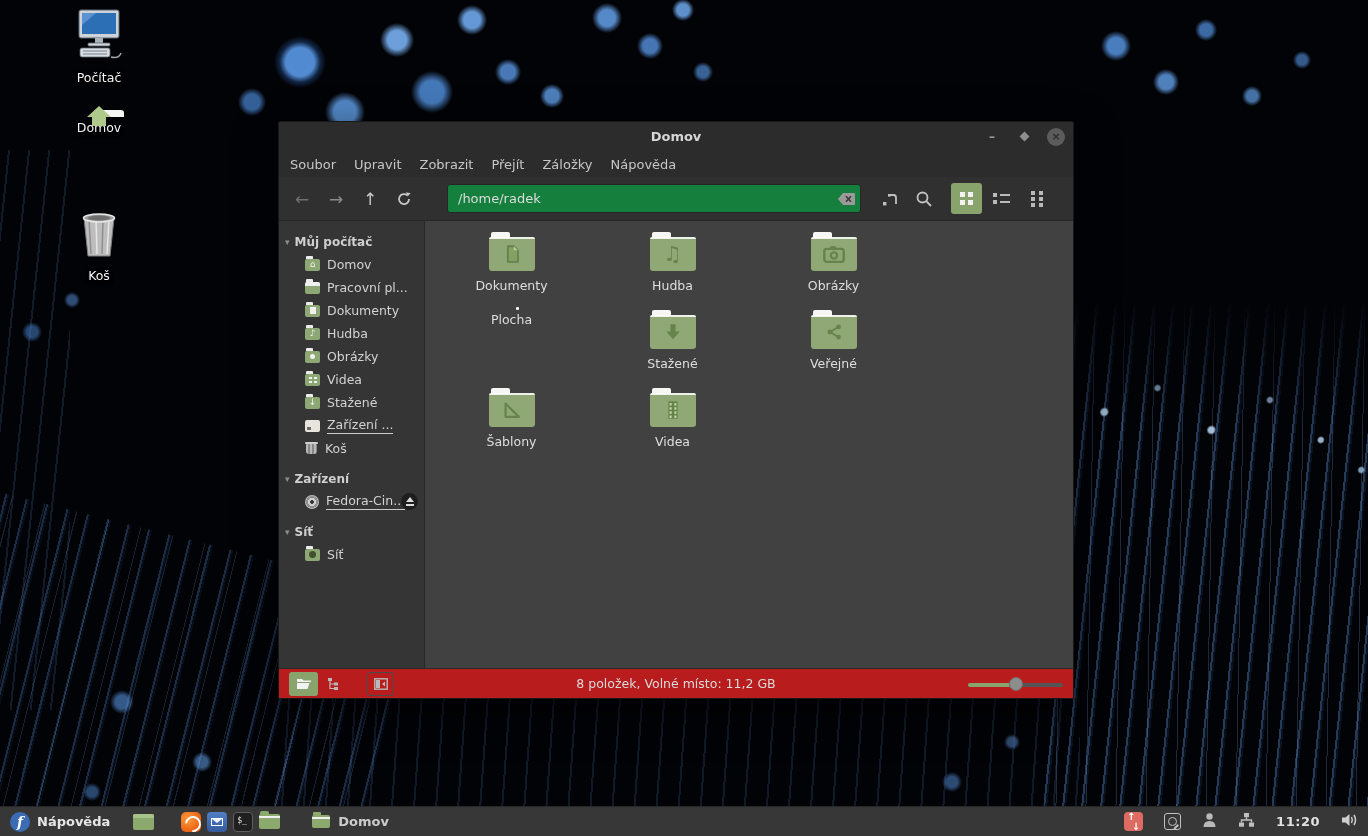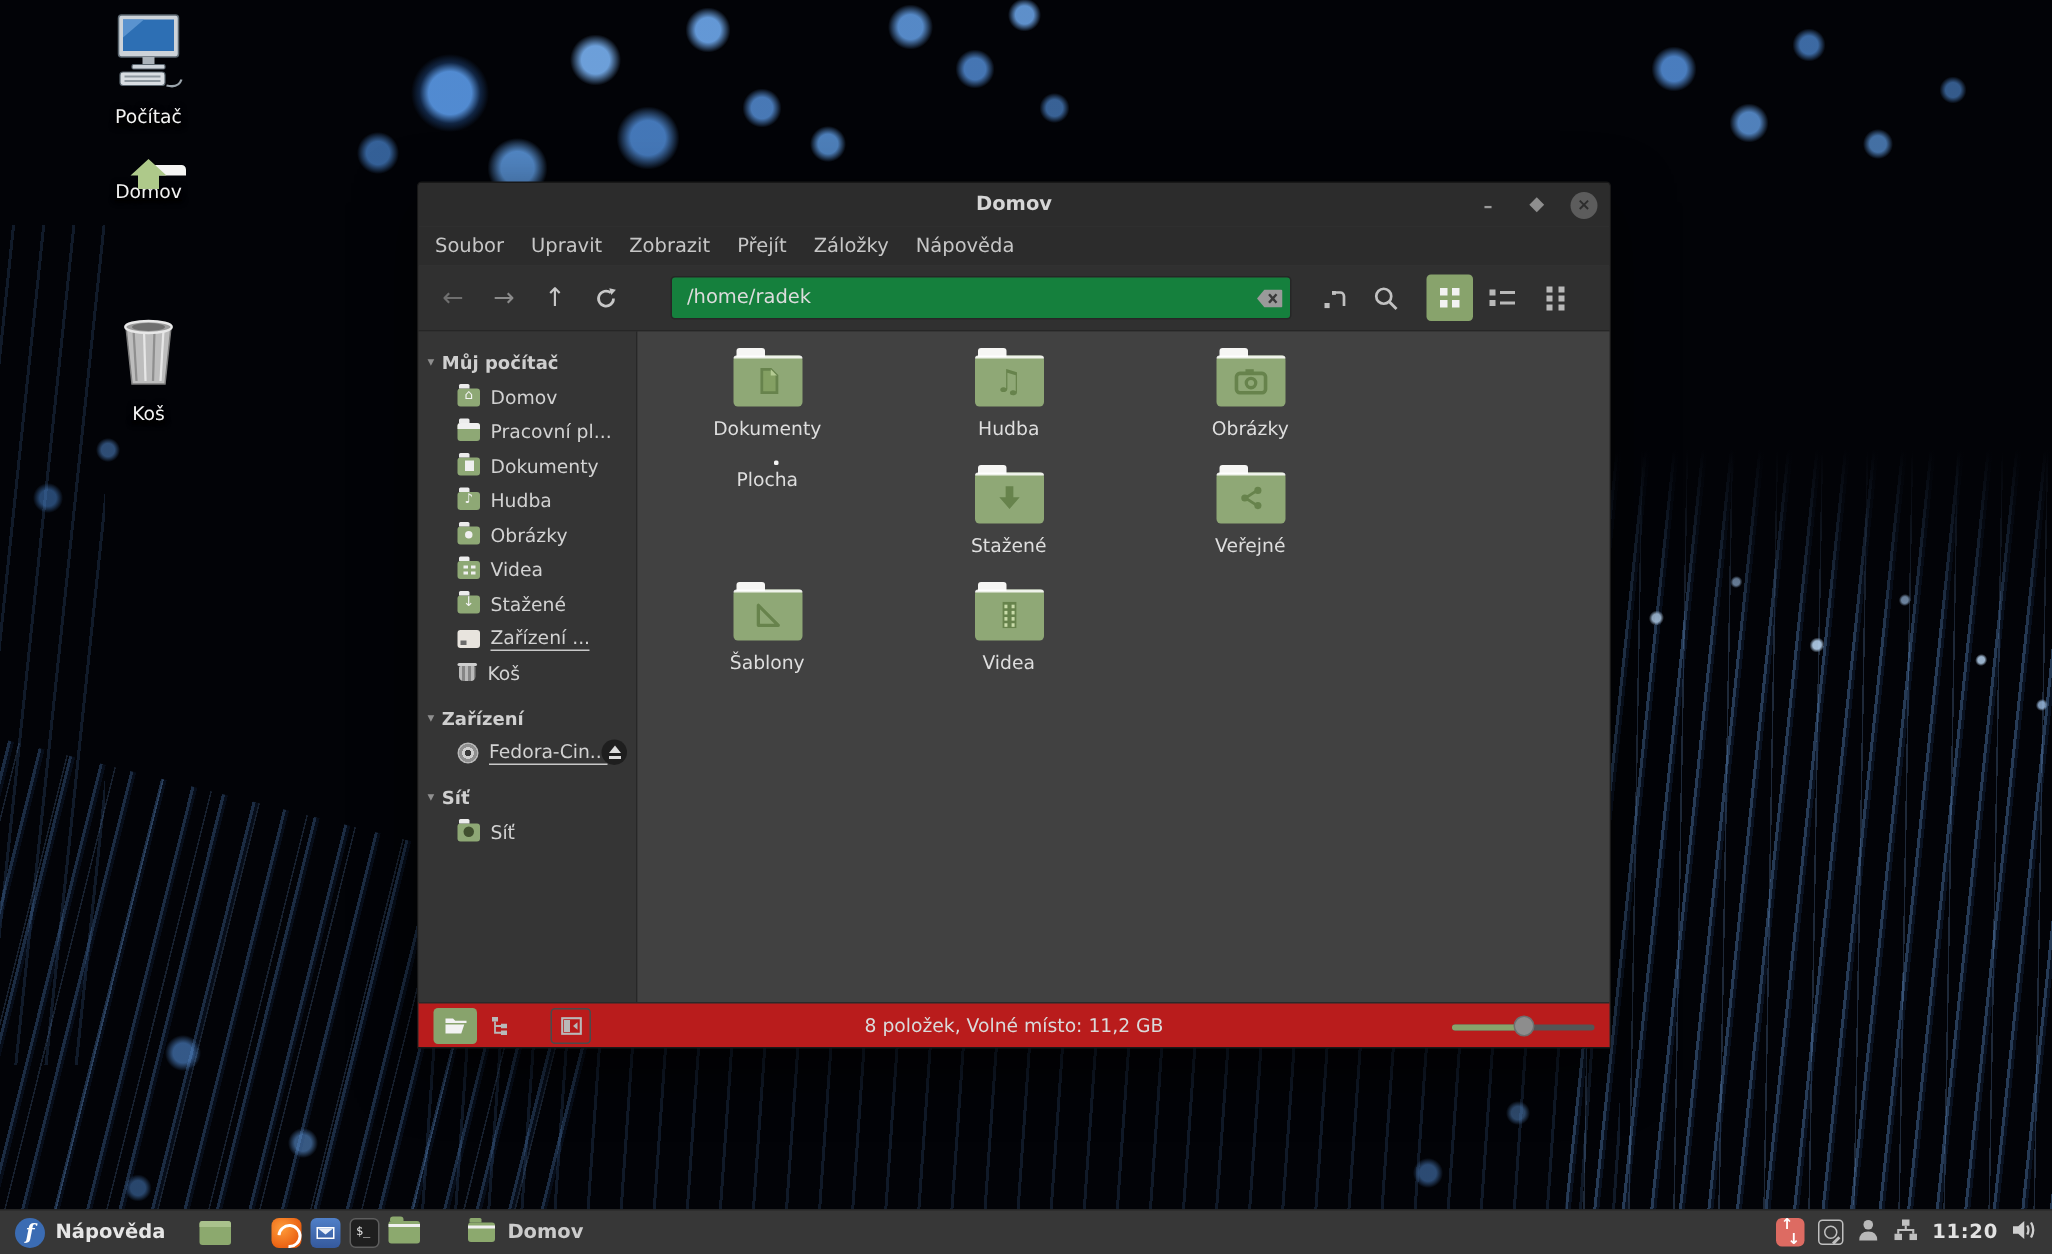--- a/index.html
+++ b/index.html
@@ -187,21 +187,21 @@
       color:#e8e8e8; font-size:8px; display:flex; align-items:flex-start; justify-content:flex-start; padding:3px 0 0 3px;
       font-family:"DejaVu Sans Mono","Liberation Mono",monospace; }
   .lnch-folder { width:21px; height:15px; background:#8ca96e; border-radius:2px; position:relative; }
   .lnch-folder::before { content:""; position:absolute; top:-3px; left:1px; width:9px; height:3px; background:#8ca96e; border-radius:2px 2px 0 0; }
   .lnch-folder::after { content:""; position:absolute; top:2px; left:0; right:0; height:2px; background:#f0f0f0; }
   .task-item { display:flex; align-items:center; gap:8px; margin-left:20px; padding:0 10px; height:30px; }
   .task-folder { width:18px; height:13px; background:#8ca96e; border-radius:2px; position:relative; }
   .task-folder::before { content:""; position:absolute; top:-3px; left:1px; width:8px; height:3px; background:#8ca96e; border-radius:1px 1px 0 0; }
   .task-folder::after { content:""; position:absolute; top:2px; left:0; right:0; height:2px; background:#f0f0f0; }
   .task-label { font-size:13px; font-weight:bold; color:#cccccc; }
-  .panel-right { margin-left:auto; display:flex; align-items:center; gap:9px; padding-right:4px; }
+  .panel-right { margin-left:auto; display:flex; align-items:center; gap:21px; padding-right:4px; }
   .tray-updates { width:19px; height:19px; background:#dd6b62; border-radius:4px; position:relative; }
   .tray-updates::before { content:"↑"; position:absolute; left:3px; top:-1px; color:#fff; font-size:10px; font-weight:bold; }
   .tray-updates::after { content:"↓"; position:absolute; right:3px; bottom:-1px; color:#fff; font-size:10px; font-weight:bold; }
   .tray-media { width:17px; height:17px; border:1.6px solid #c0c0c0; border-radius:3px; position:relative; }
   .tray-media::before { content:""; position:absolute; left:3px; top:3px; width:7px; height:7px; border:1.6px solid #c0c0c0; border-radius:50%; }
   .tray-media::after { content:""; position:absolute; right:1px; bottom:1px; width:6px; height:1.6px; background:#c0c0c0; transform:rotate(-45deg); }
   .clock { font-size:13px; font-weight:bold; color:#e2e2e2; letter-spacing:.5px; }
 </style>
 </head>
 <body>

